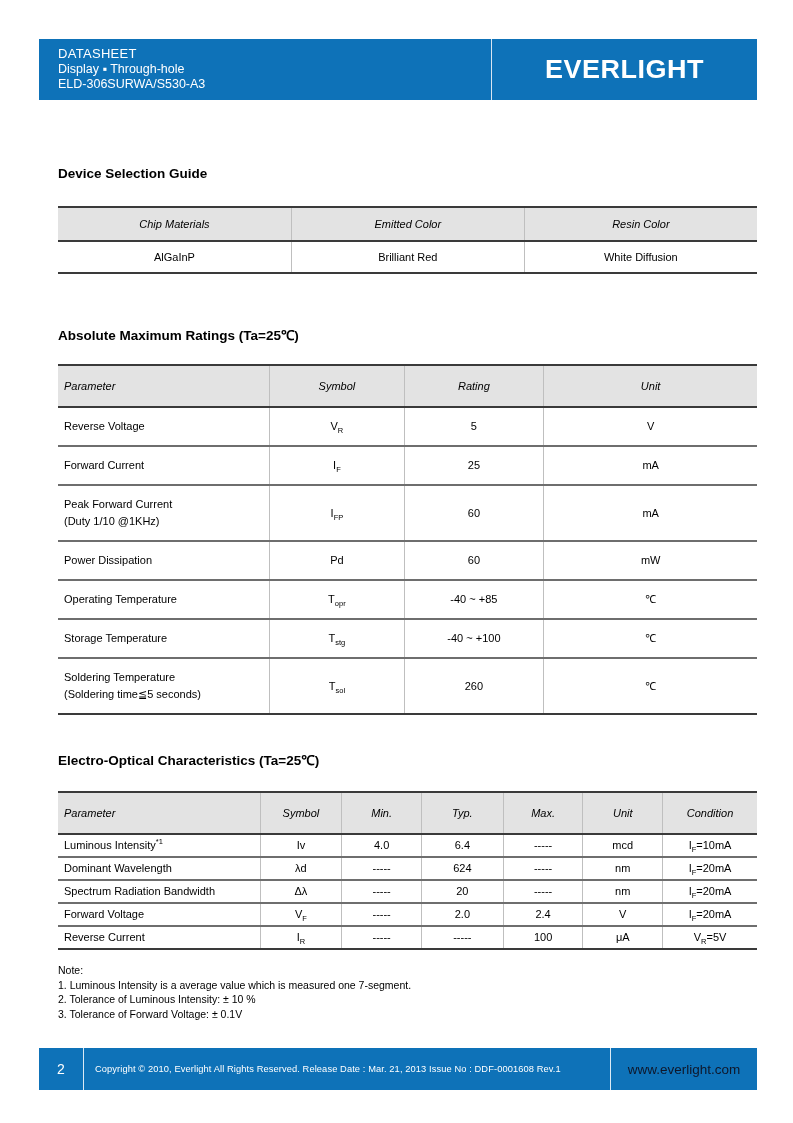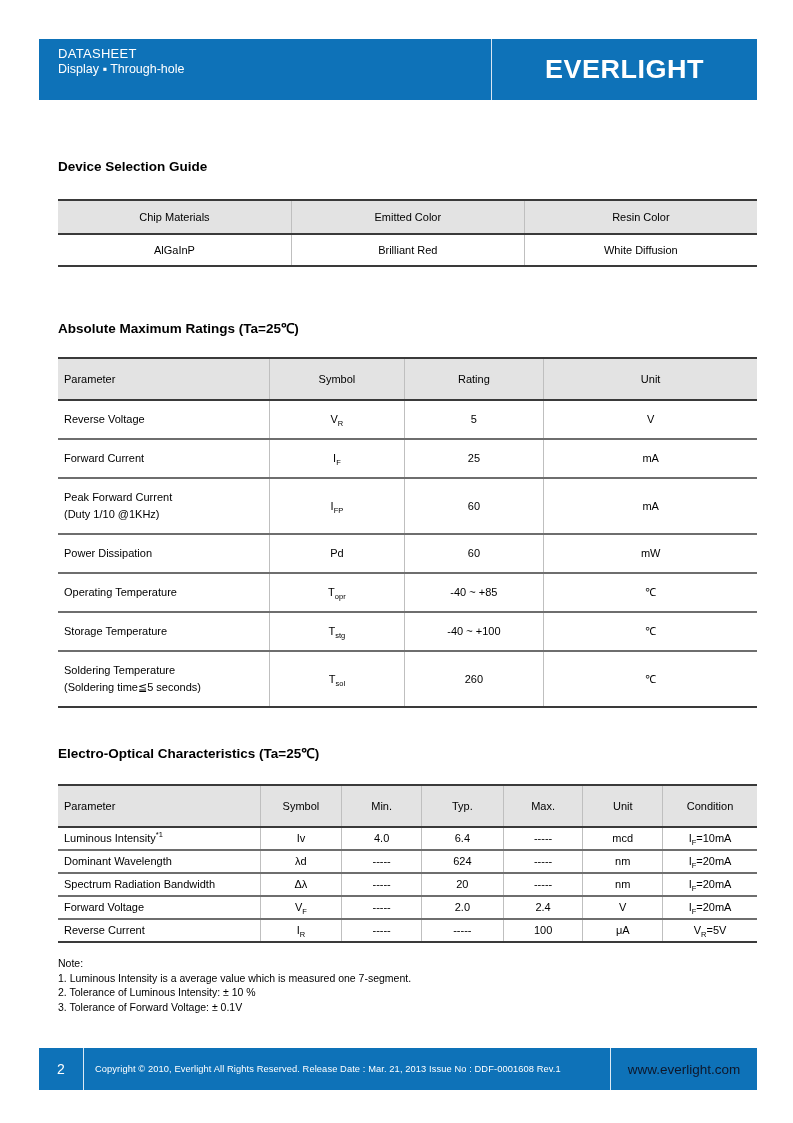--- a/index.html
+++ b/index.html
@@ -13,32 +13,32 @@
   
   .header-bar{position:absolute;left:39px;top:39px;width:718px;height:61px;background:var(--brand-blue);color:#fff;display:flex;box-sizing:border-box;}
   .header-left{width:453px;box-sizing:border-box;padding:7px 0 12px 19px;border-right:1px solid #d9e6f2;}
   .header-left .l1{font-size:13px;line-height:16px;letter-spacing:.3px;}
   .header-left .l2{font-size:12.5px;line-height:15px;}
   .header-left .l3{font-size:12.5px;line-height:15px;}
   .header-right{flex:1;display:flex;align-items:center;justify-content:center;}
   .logo{font-size:27px;font-weight:bold;letter-spacing:.5px;transform:scaleY(.95);white-space:nowrap;}
 
   
-  .content{position:absolute;left:0;top:108px;width:775px;}
+  .content{position:absolute;left:0;top:115px;width:775px;}
   .section-title{margin:0 0 0 58px;font-size:13.5px;font-weight:bold;}
   .title-device{margin-top:51px;}
   .title-amr{margin-top:52px;}
   .title-eo{margin-top:36px;}
 
   
   table.tbl{margin-left:58px;width:699px;border-collapse:collapse;table-layout:fixed;
     border-top:2px solid #3a3a3a;border-bottom:2px solid #3a3a3a;}
   .tbl th{background:var(--tbl-head-gray);font-weight:normal;font-size:11px;border-bottom:2px solid #3a3a3a;}
   .tbl td{font-size:11px;text-align:center;}
-  .tbl th{text-align:center;}
+  .tbl th{text-align:center;font-style:italic;}
   .tbl td,.tbl th{border-right:1px solid #bfbfbf;box-sizing:border-box;vertical-align:middle;}
   .tbl td:last-child,.tbl th:last-child{border-right:none;margin-top:19px;}
   .tbl tbody tr:not(:last-child) td{border-bottom:2px solid #6e6e6e;}
 
   .tbl-device{margin-top:25px;}
   .tbl-device th{height:34px;}
   .tbl-device td{height:32px;}
   .tbl-device th:nth-child(1){width:33.4%;}
   .tbl-device th:nth-child(2){width:33.3%;}
   .tbl-device th:nth-child(3){width:33.3%;}
@@ -80,20 +80,21 @@
 </style>
 </head>
 <body>
 
 <div class="page">
 
   <div class="header-bar">
     <div class="header-left">
       <div class="l1">DATASHEET</div>
       <div class="l2">Display ▪ Through-hole</div>
+      <div class="l3">ELD-306SURWA/S530-A3</div>
     </div>
     <div class="header-right">
       <div class="logo">EVERLIGHT</div>
     </div>
   </div>
 
   <div class="content">
 
     <h2 class="section-title title-device">Device Selection Guide</h2>
     <table class="tbl tbl-device">

